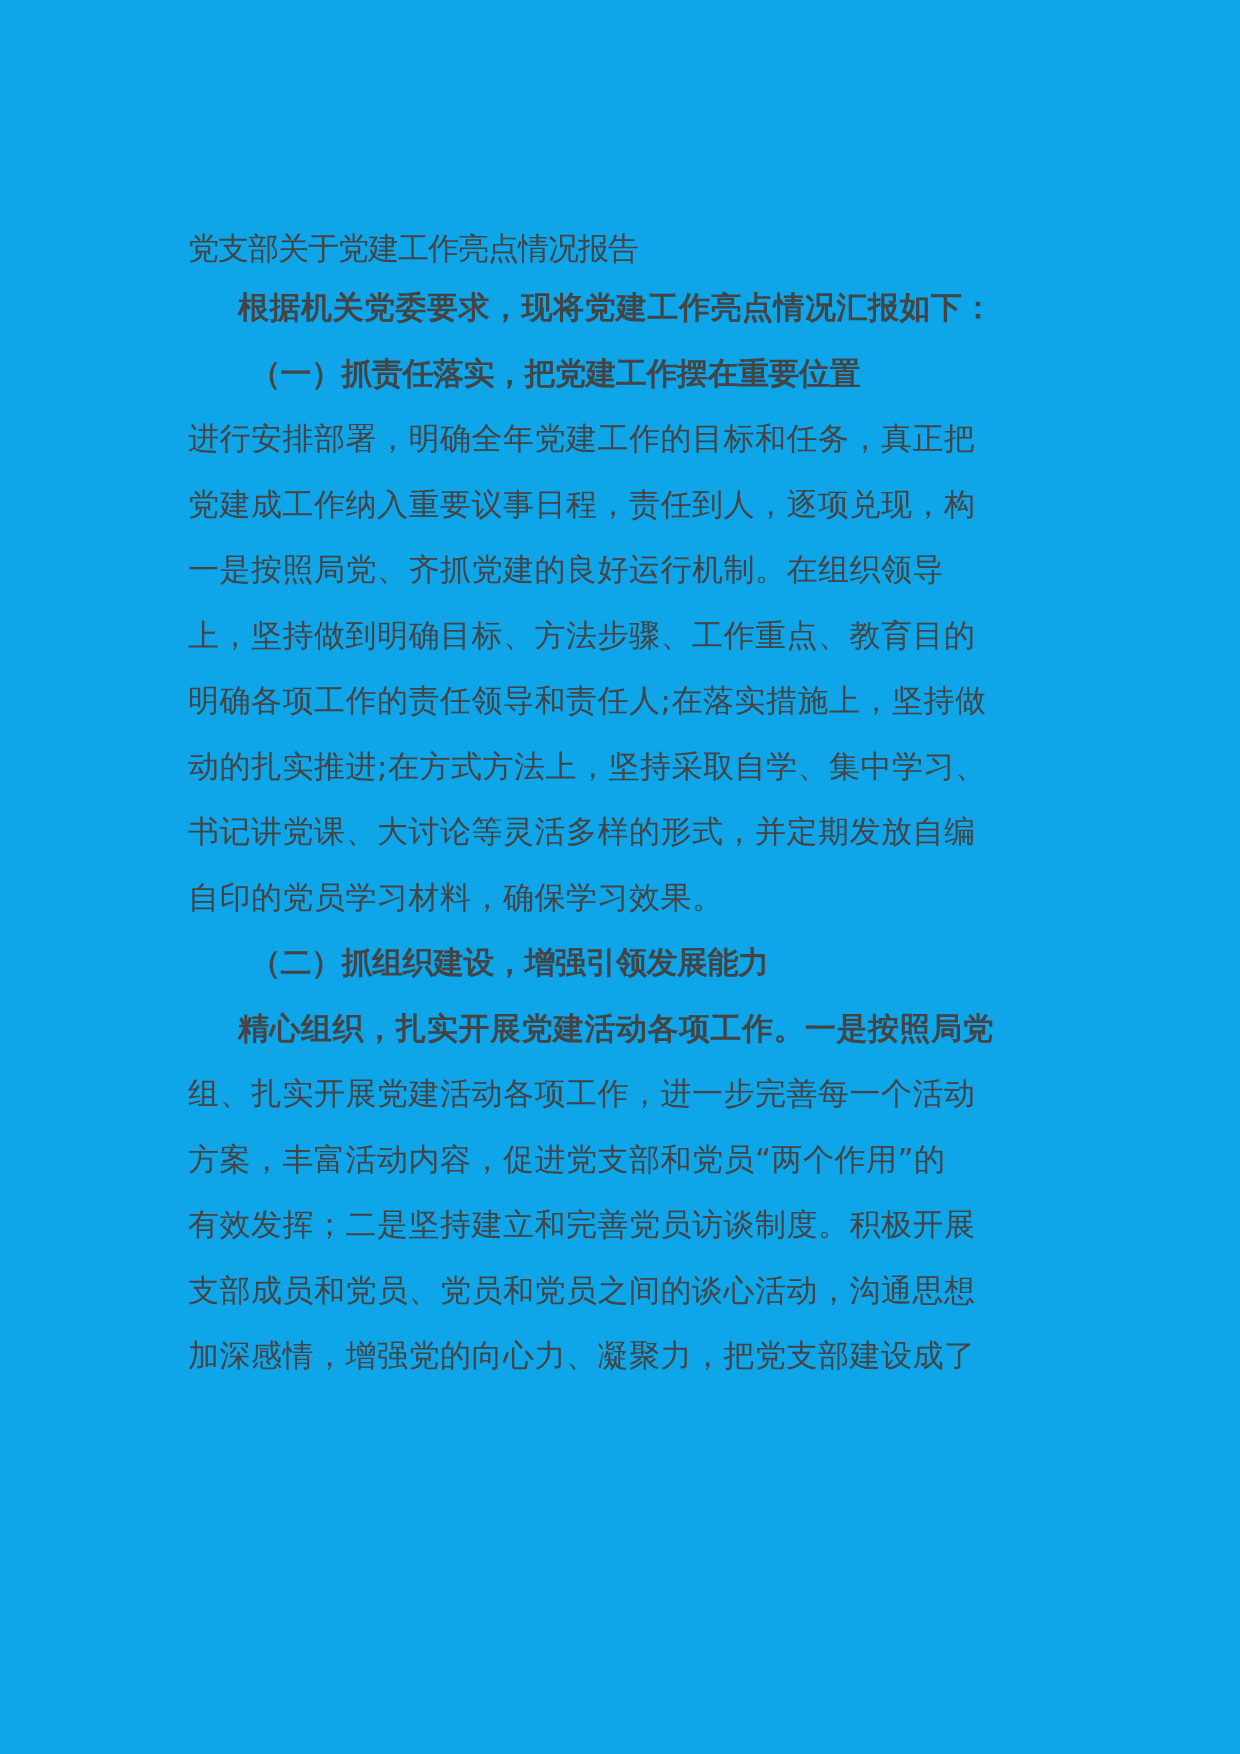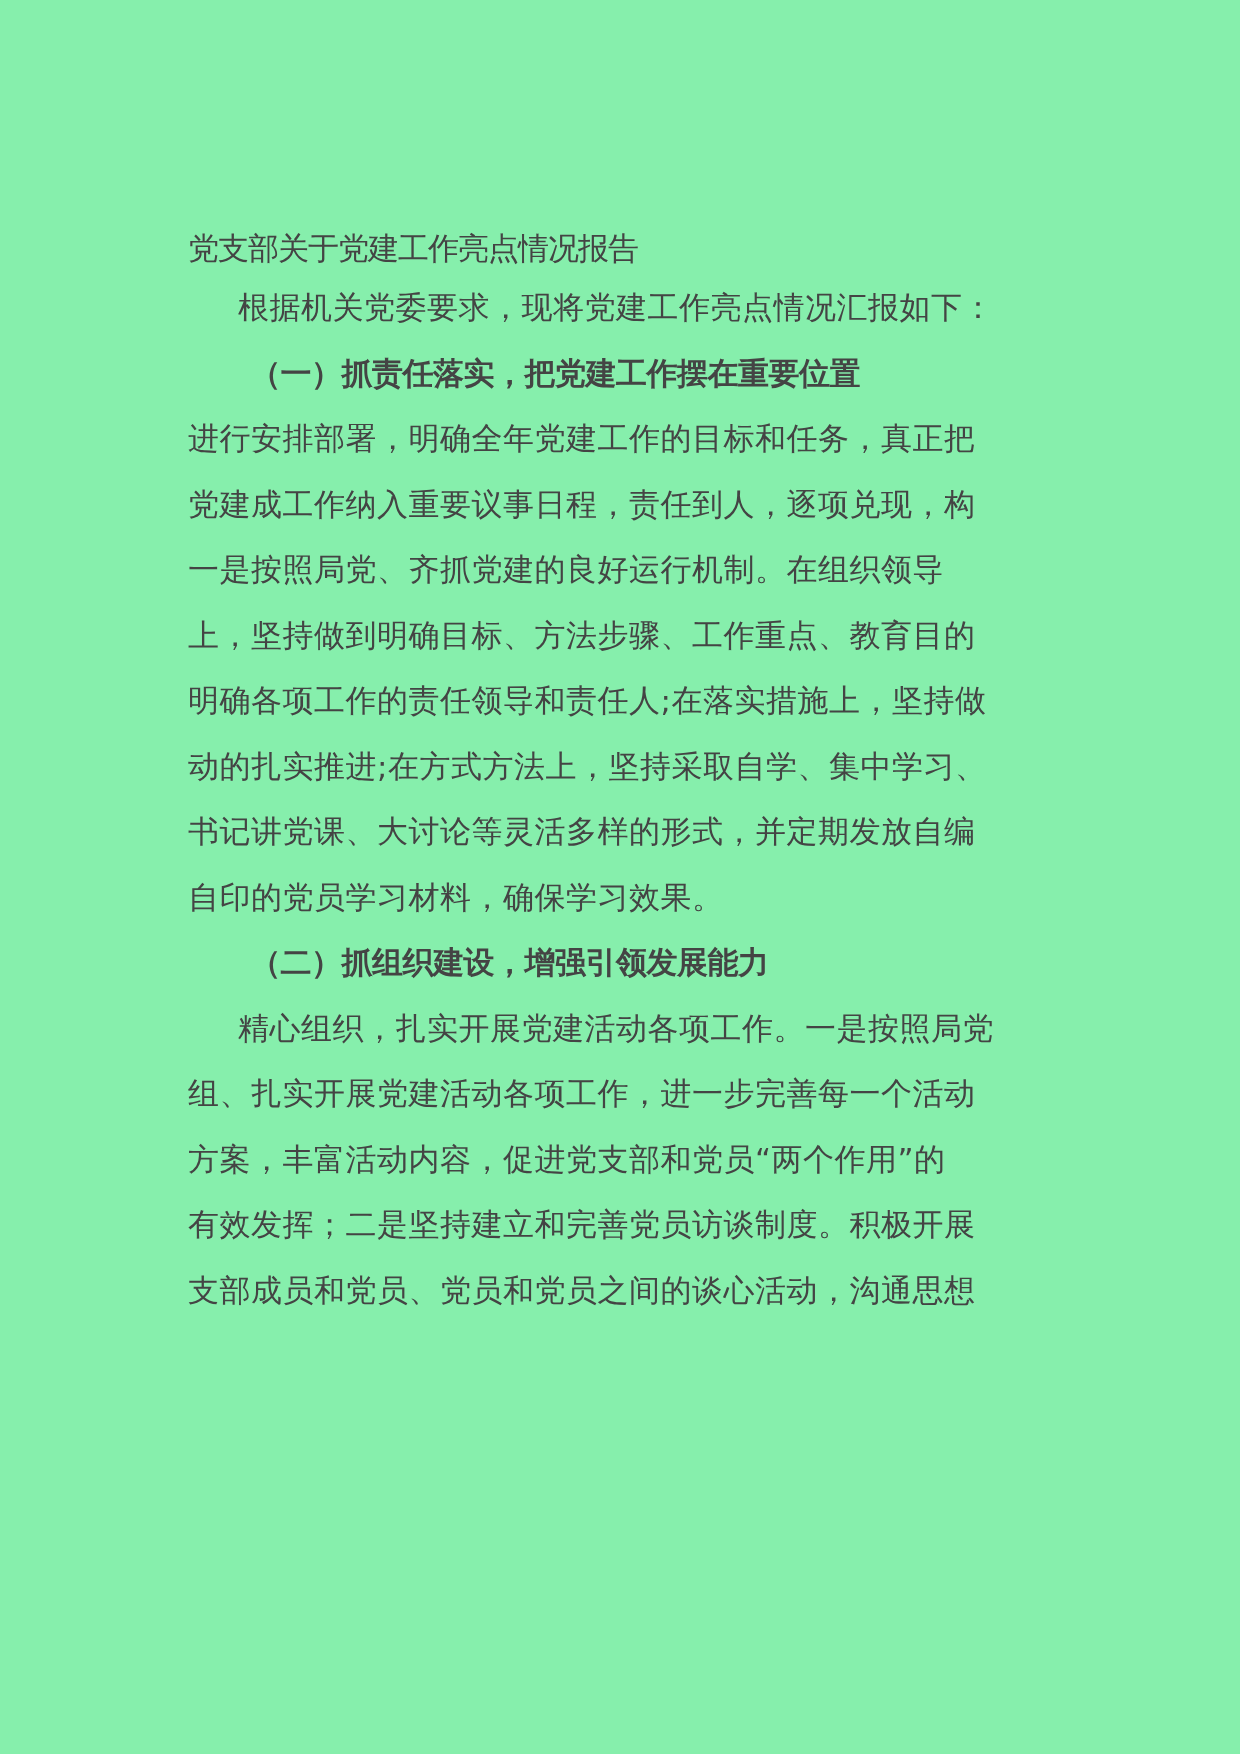--- a/index.html
+++ b/index.html
@@ -14,21 +14,21 @@
       overflow: hidden;
       font-family: "DejaVu Sans", "Liberation Sans", sans-serif;
       color: #444444;
     }
     .page {
       position: absolute;
       left: 0;
       top: 0;
       width: 1240px;
       height: 1754px;
-      background: #86efac;
+      background: #0ea5e9;
     }
     .doc-title {
       position: absolute;
       left: 188px;
       top: 228px;
       font-size: 31px;
       line-height: 40px;
       color: #444444;
       white-space: nowrap;
       letter-spacing: -1px;
@@ -41,21 +41,21 @@
       line-height: 65.5px;
       color: #444444;
       text-align: justify;
       letter-spacing: 0.5px;
     }
     .line {
       display: block;
       white-space: nowrap;
       height: 65.5px;
     }
-    .indent { padding-left: 50px; }
+    .indent { padding-left: 50px; font-weight: bold; }
     .heading {
       font-weight: bold;
       padding-left: 62px;
       color: #444444;
       letter-spacing: -0.5px;
     }
   </style>
 </head>
 <body>
 
@@ -75,15 +75,16 @@
     <span class="line">动的扎实推进;在方式方法上，坚持采取自学、集中学习、</span>
     <span class="line">书记讲党课、大讨论等灵活多样的形式，并定期发放自编</span>
     <span class="line">自印的党员学习材料，确保学习效果。</span>
 
     <span class="line heading">（二）抓组织建设，增强引领发展能力</span>
     <span class="line indent">精心组织，扎实开展党建活动各项工作。一是按照局党</span>
     <span class="line">组、扎实开展党建活动各项工作，进一步完善每一个活动</span>
     <span class="line">方案，丰富活动内容，促进党支部和党员“两个作用”的</span>
     <span class="line">有效发挥；二是坚持建立和完善党员访谈制度。积极开展</span>
     <span class="line">支部成员和党员、党员和党员之间的谈心活动，沟通思想</span>
+    <span class="line">加深感情，增强党的向心力、凝聚力，把党支部建设成了</span>
   </div>
 
 </div>
 
 </body></html>

